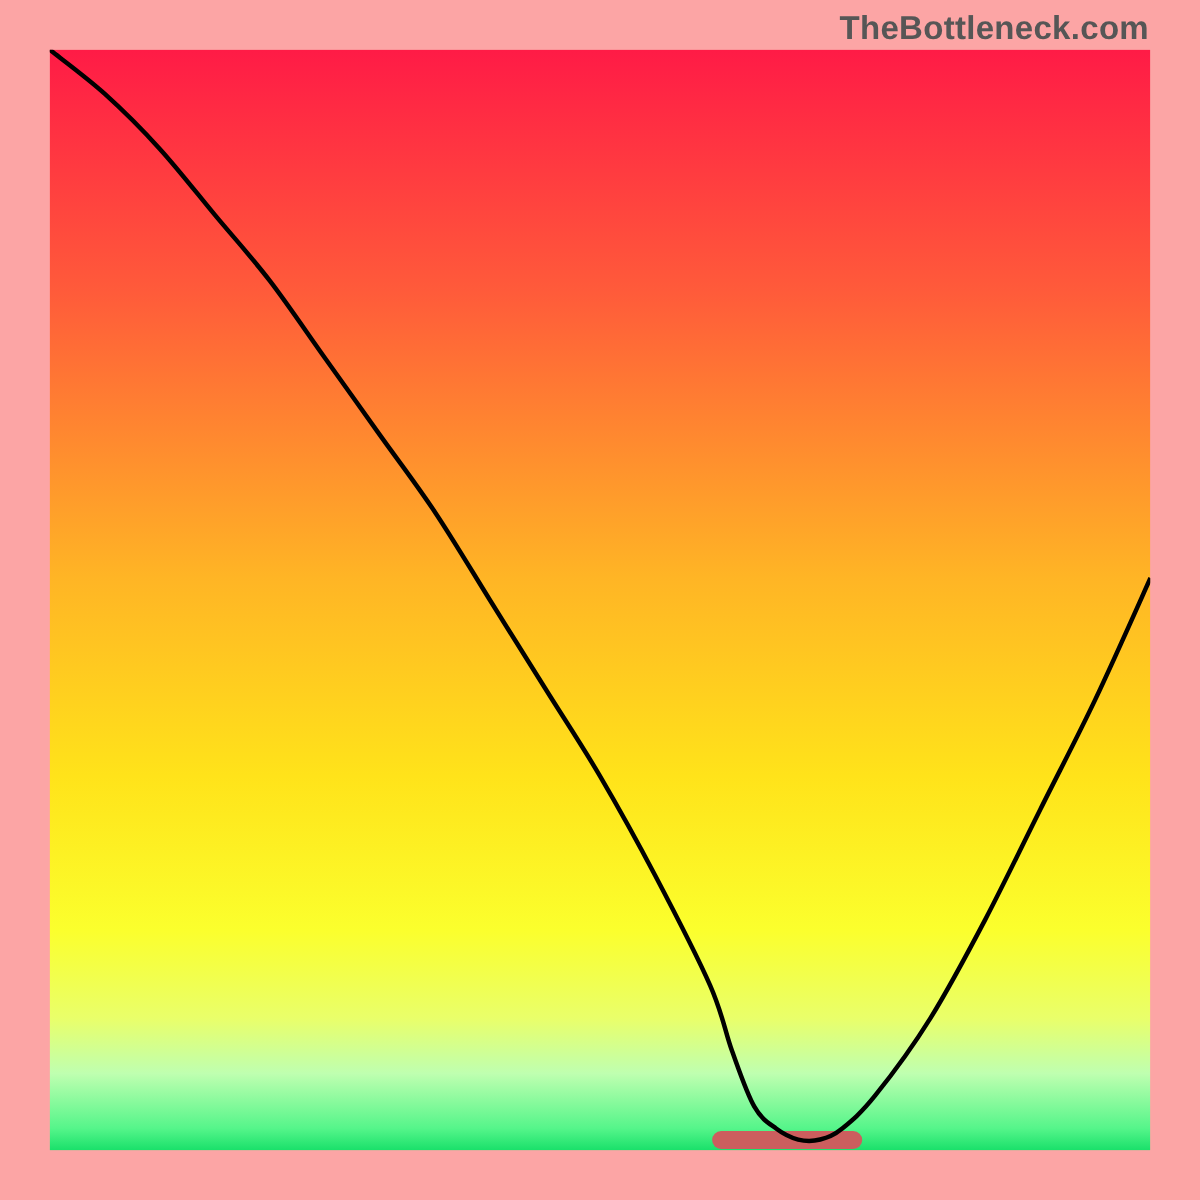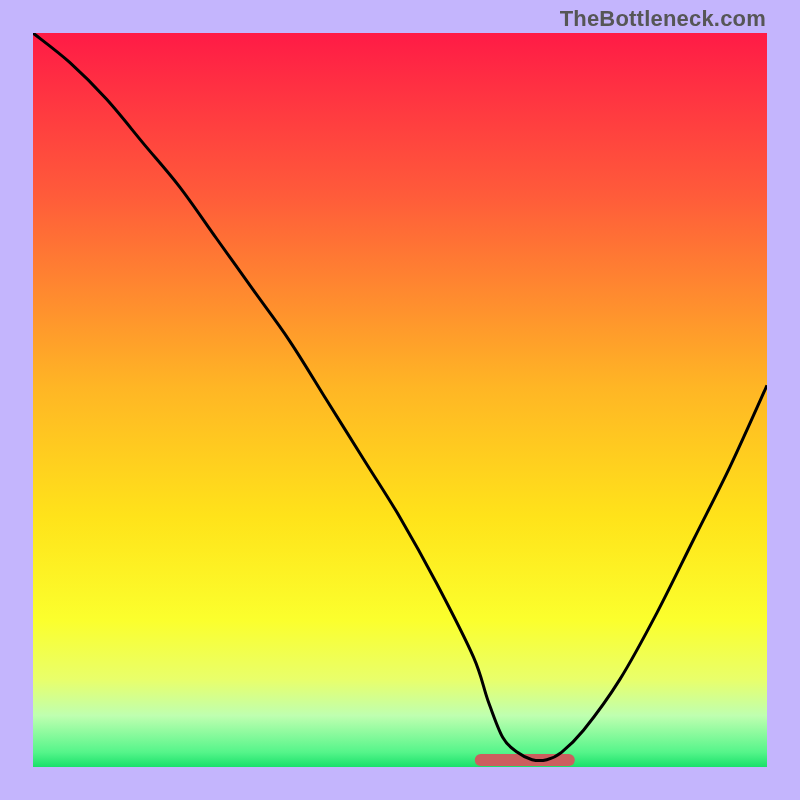--- a/index.html
+++ b/index.html
@@ -7,21 +7,21 @@
     padding: 0;
     width: 800px;
     height: 800px;
     background: #000;
     overflow: hidden;
   }
   .frame {
     position: absolute;
     left: 0; top: 0;
     width: 800px; height: 800px;
-    background: #c4b5fd;
+    background: #fca5a5;
   }
   .plot-area {
     position: absolute;
     left: 33px;
     top: 33px;
     width: 734px;
     height: 734px;
     overflow: hidden;
   }
   .watermark {

